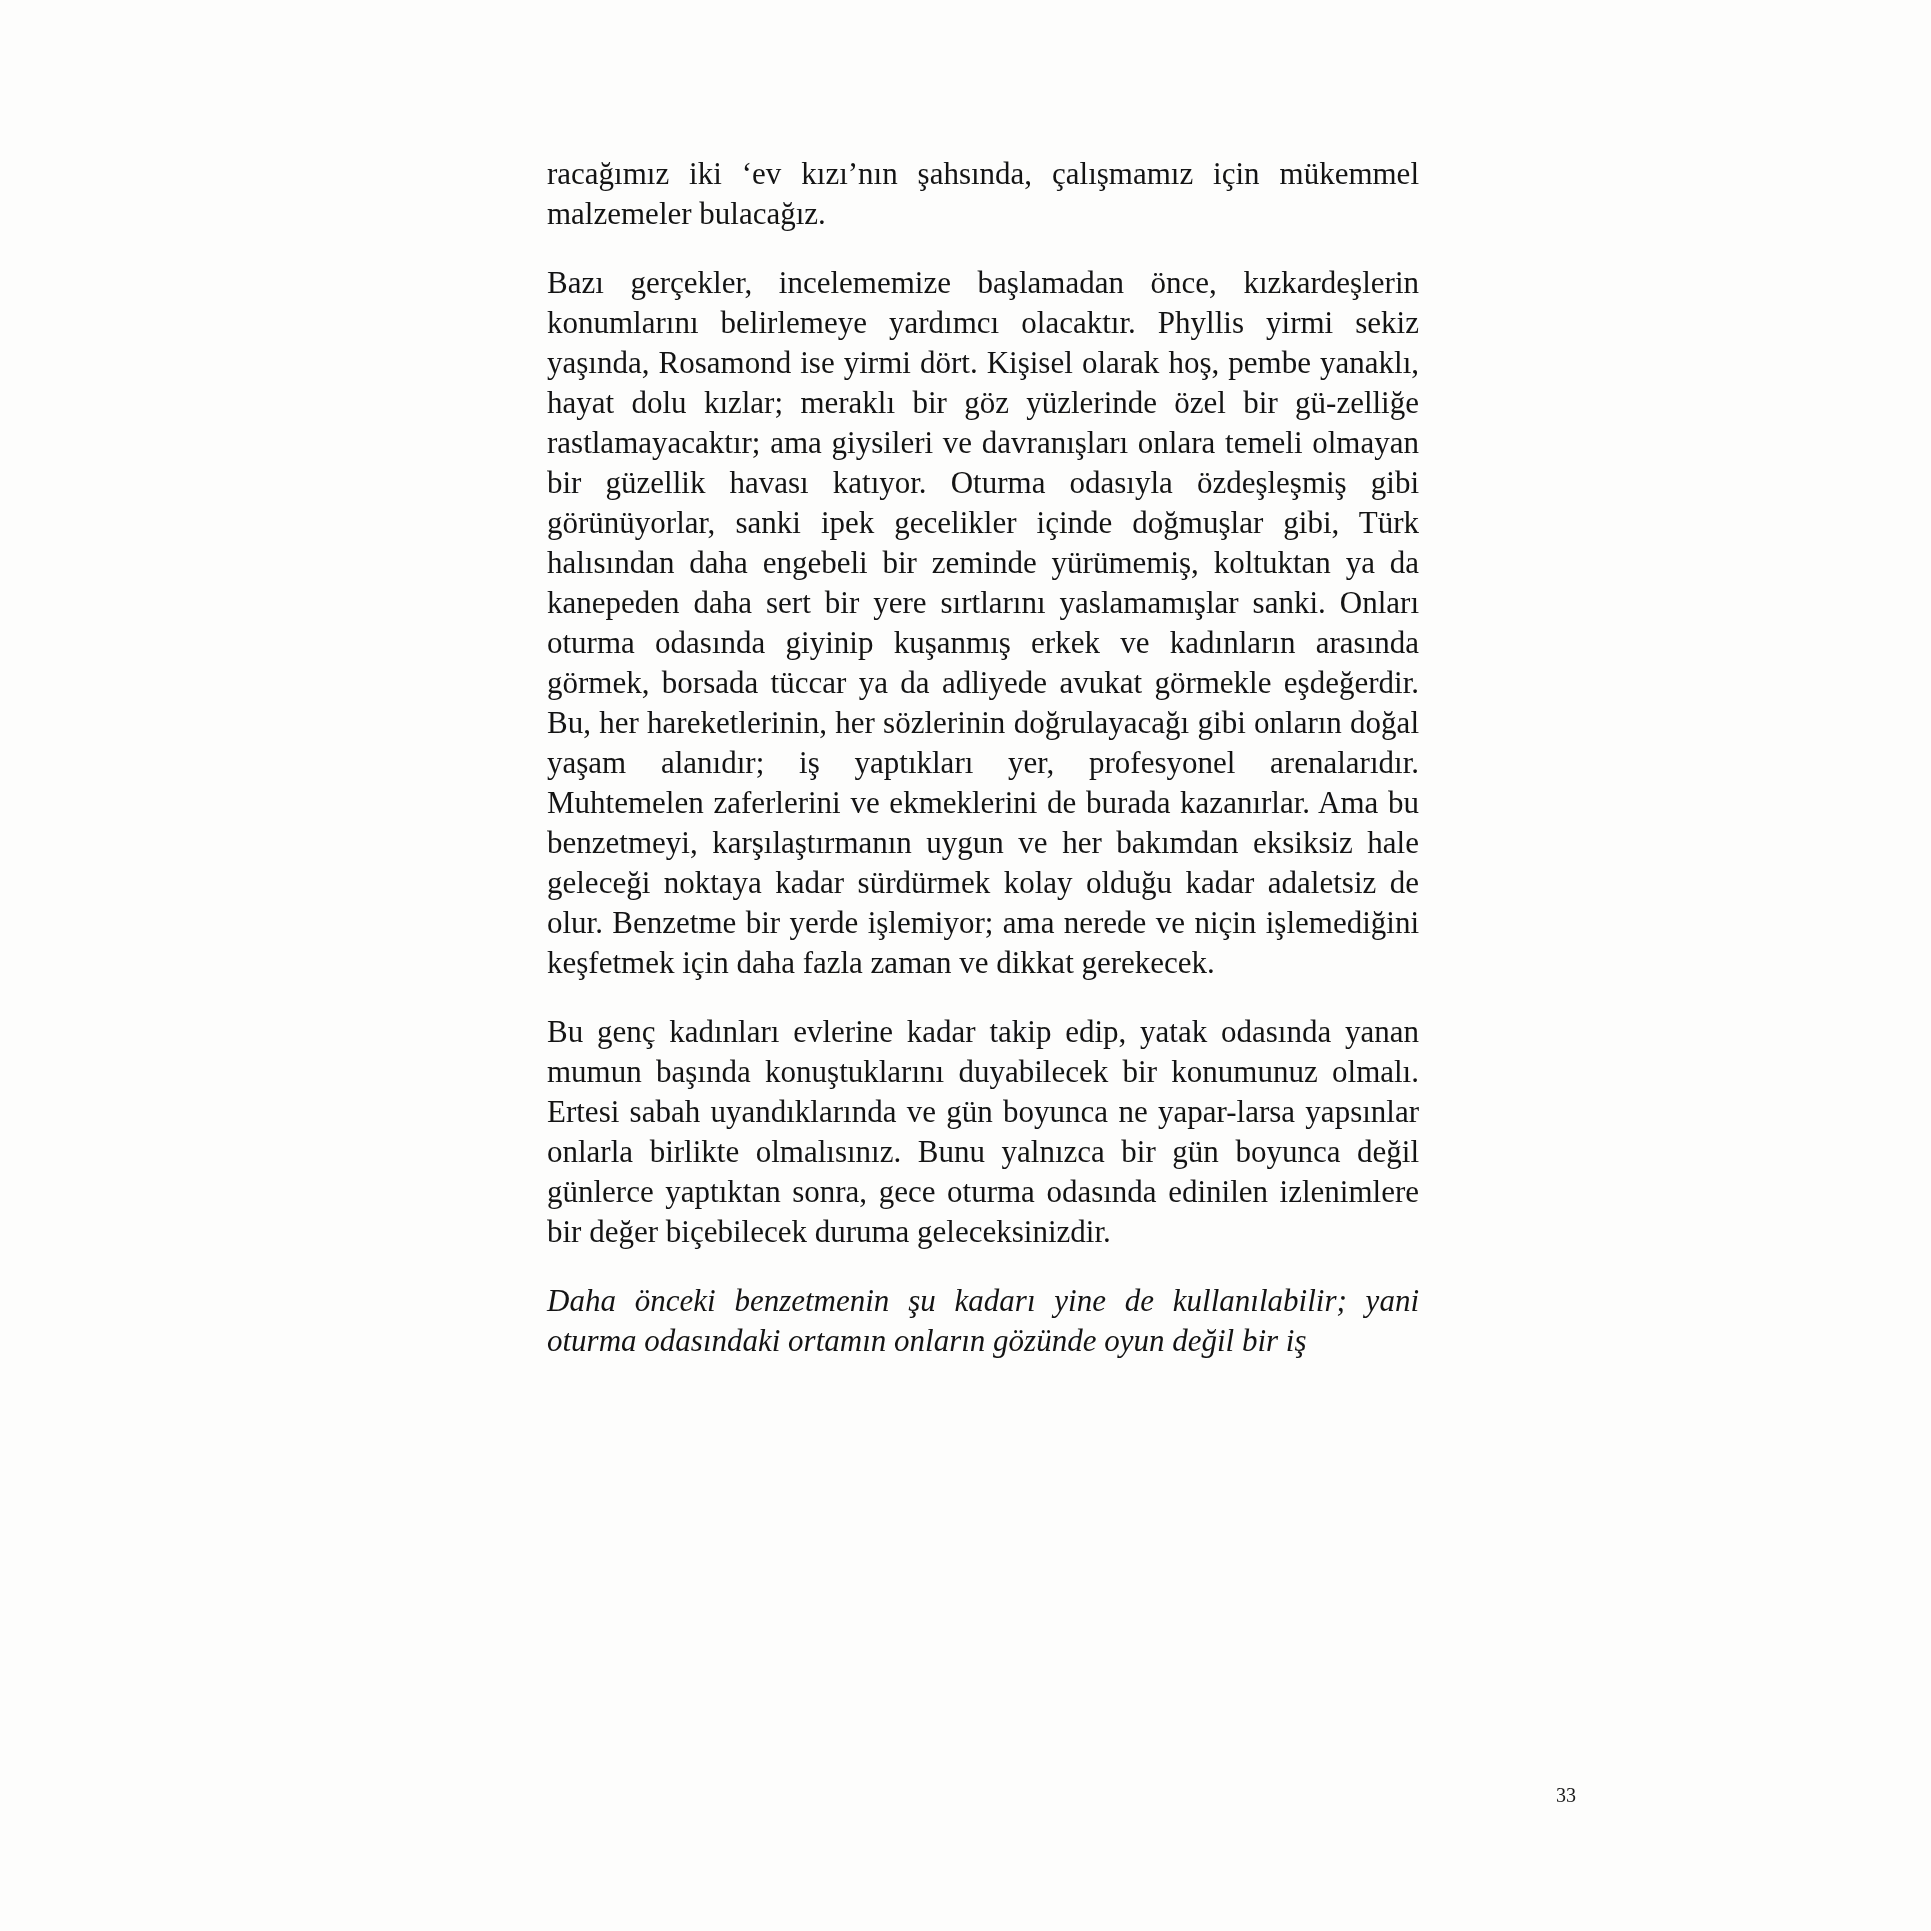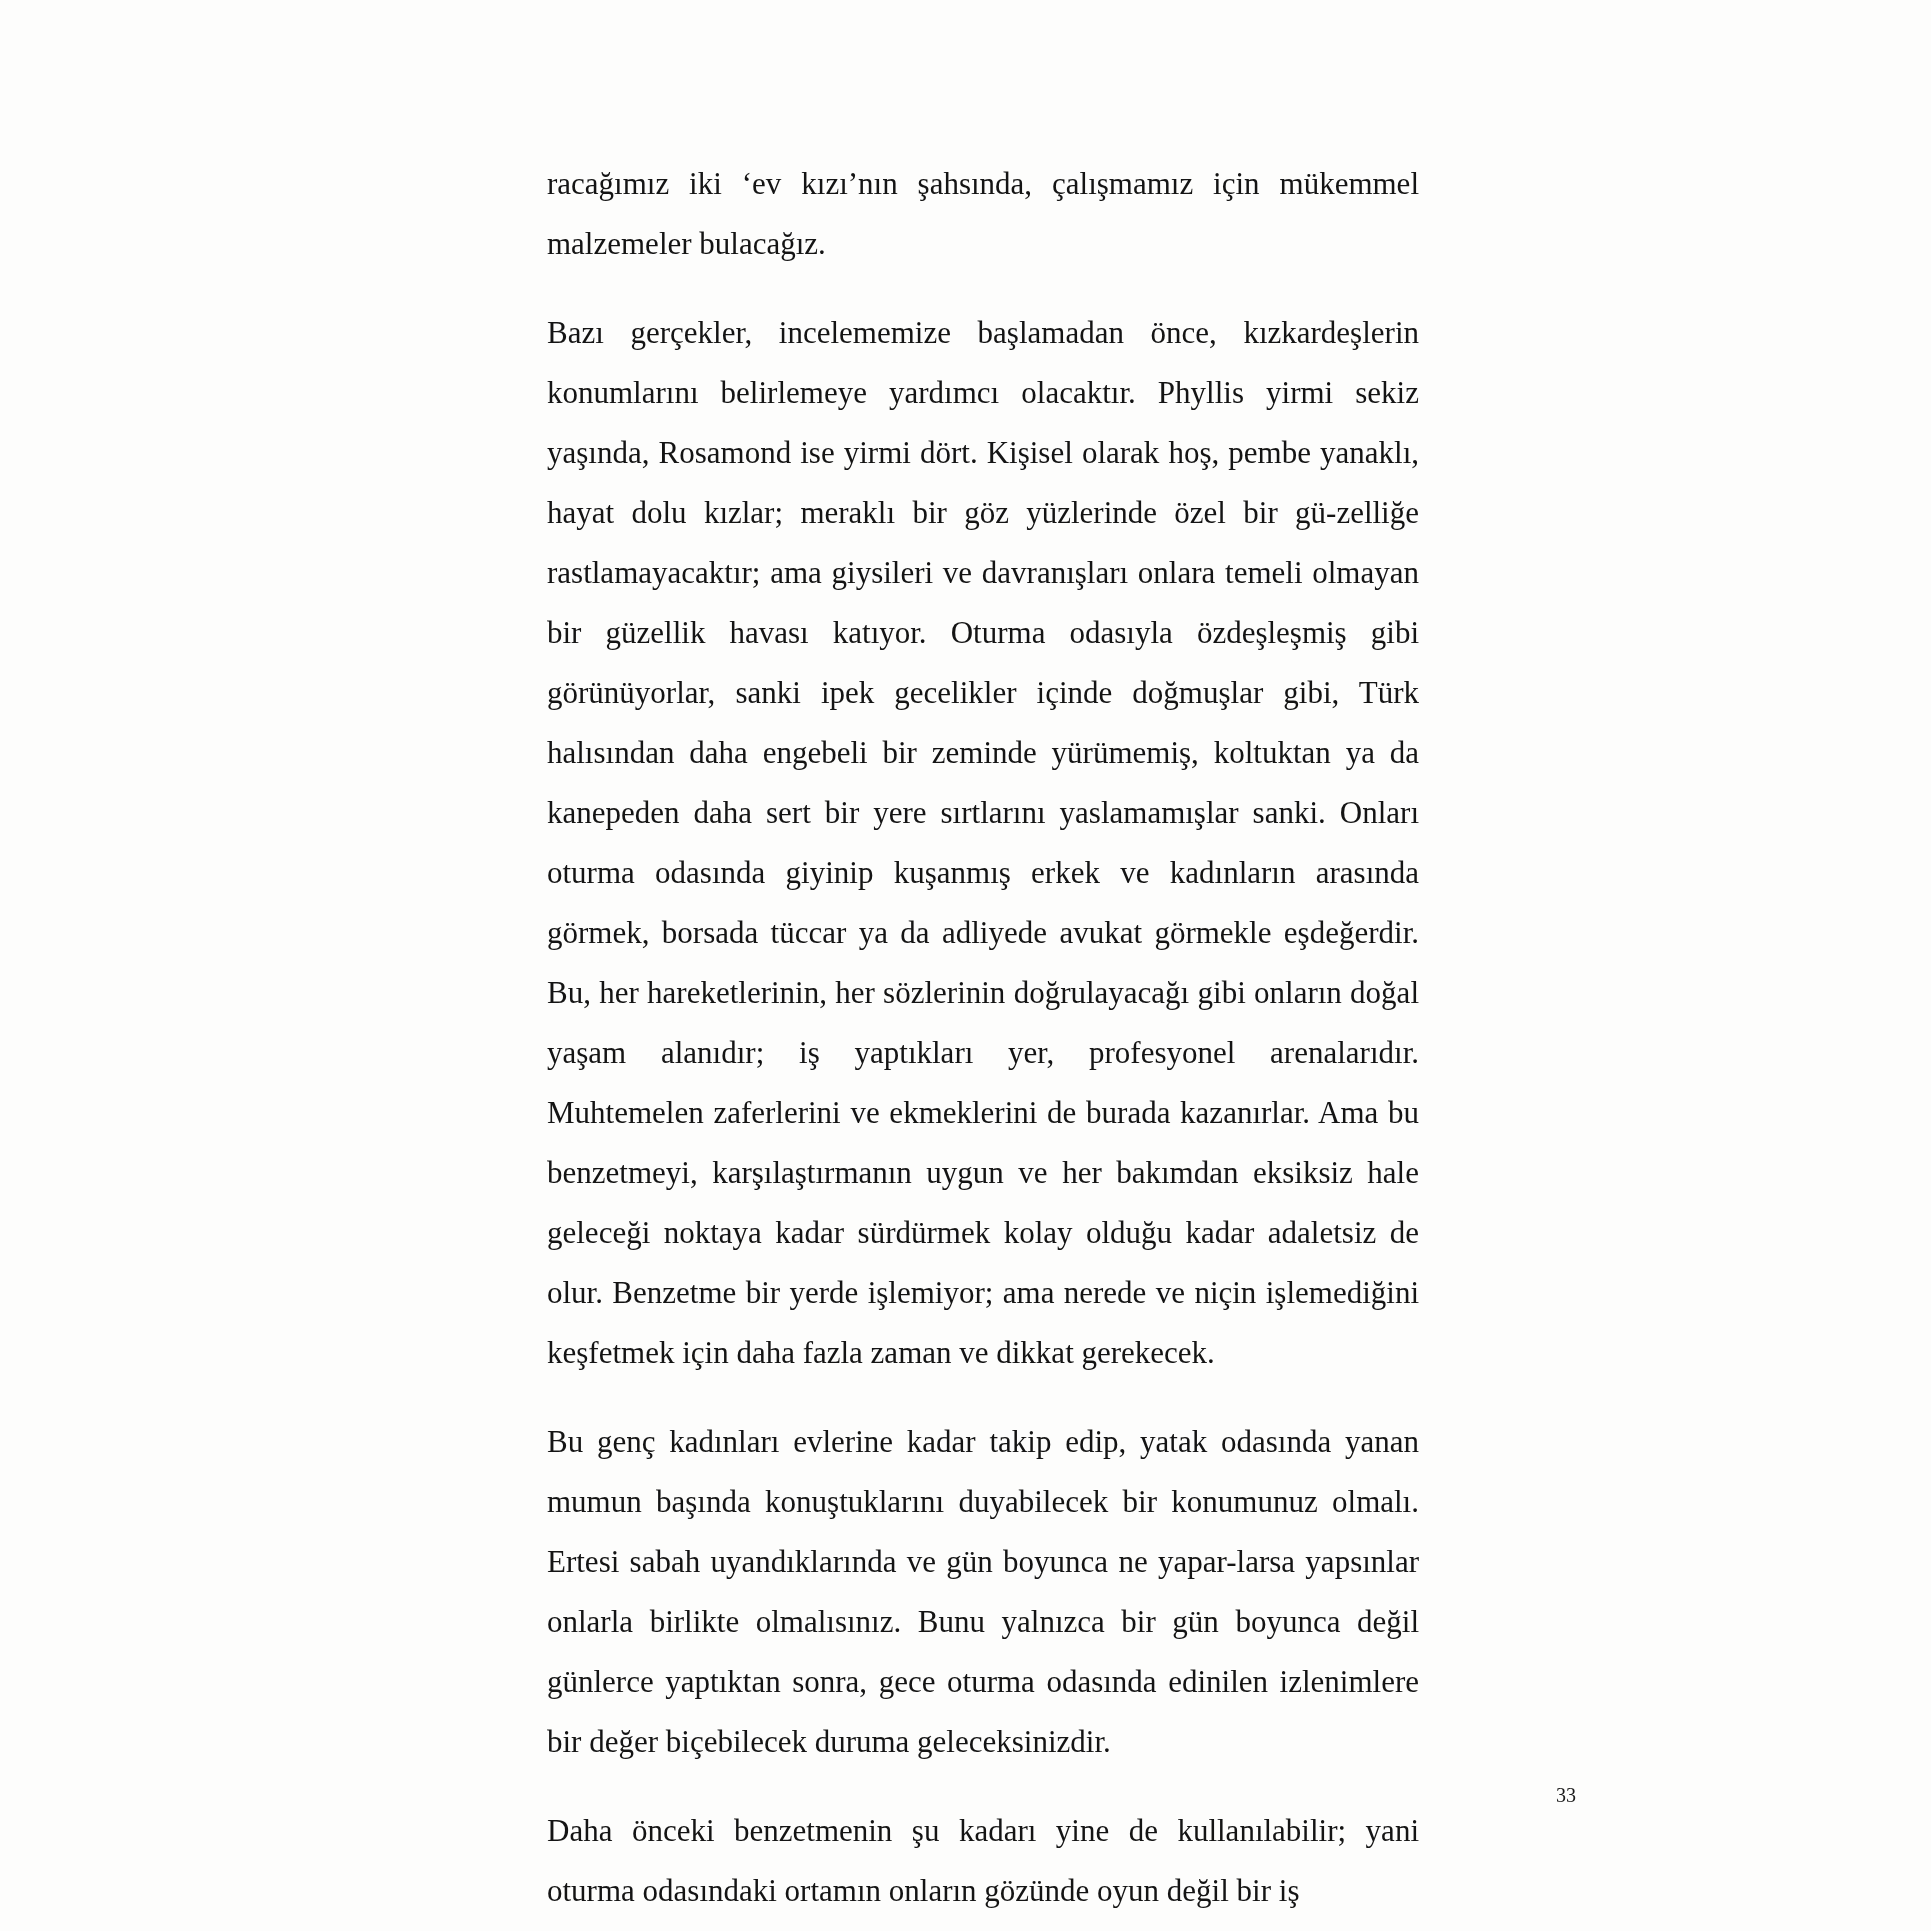--- a/index.html
+++ b/index.html
@@ -22,29 +22,30 @@
     background: #fdfdfc;
   }
   .text-column {
     position: absolute;
     left: 547px;
     top: 154px;
     width: 872px;
   }
   .para {
     font-size: 31px;
-    line-height: 60px;
+    line-height: 40px;
     text-align: justify;
     text-justify: inter-word;
     margin: 0 0 29px 0;
     color: #141414;
     -webkit-font-smoothing: antialiased;
   }
   .para:last-of-type {
     margin-bottom: 8px;
+    font-style: italic;
   }
   .folio {
     position: absolute;
     left: 0;
     top: 1784px;
     width: 1622px;
     text-align: center;
     font-size: 20px;
     color: #1a1a1a;
     font-family: "Liberation Serif", serif;

